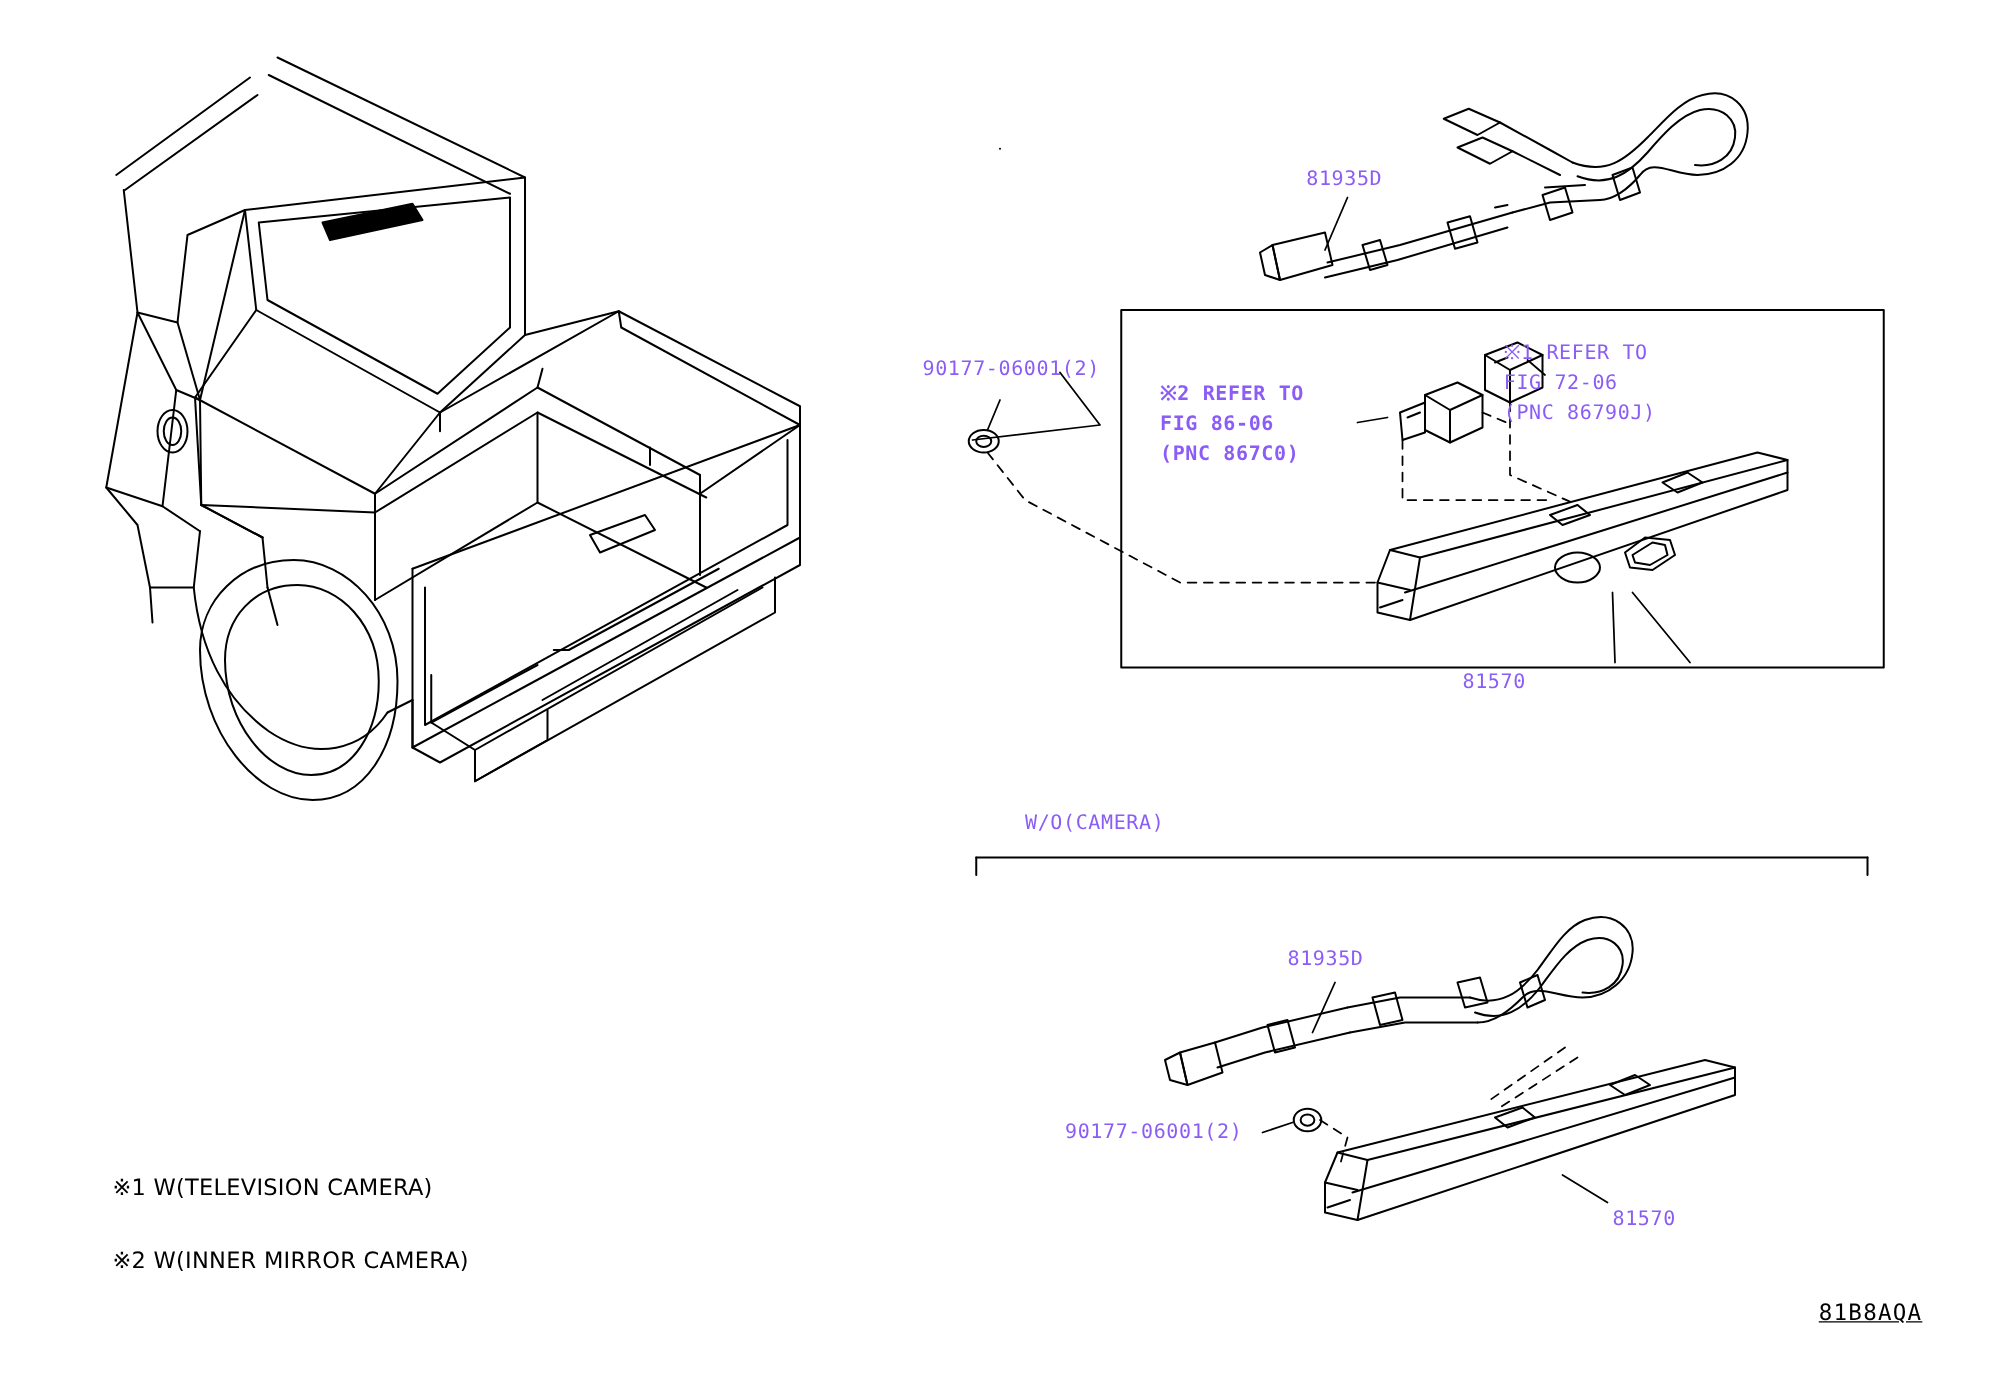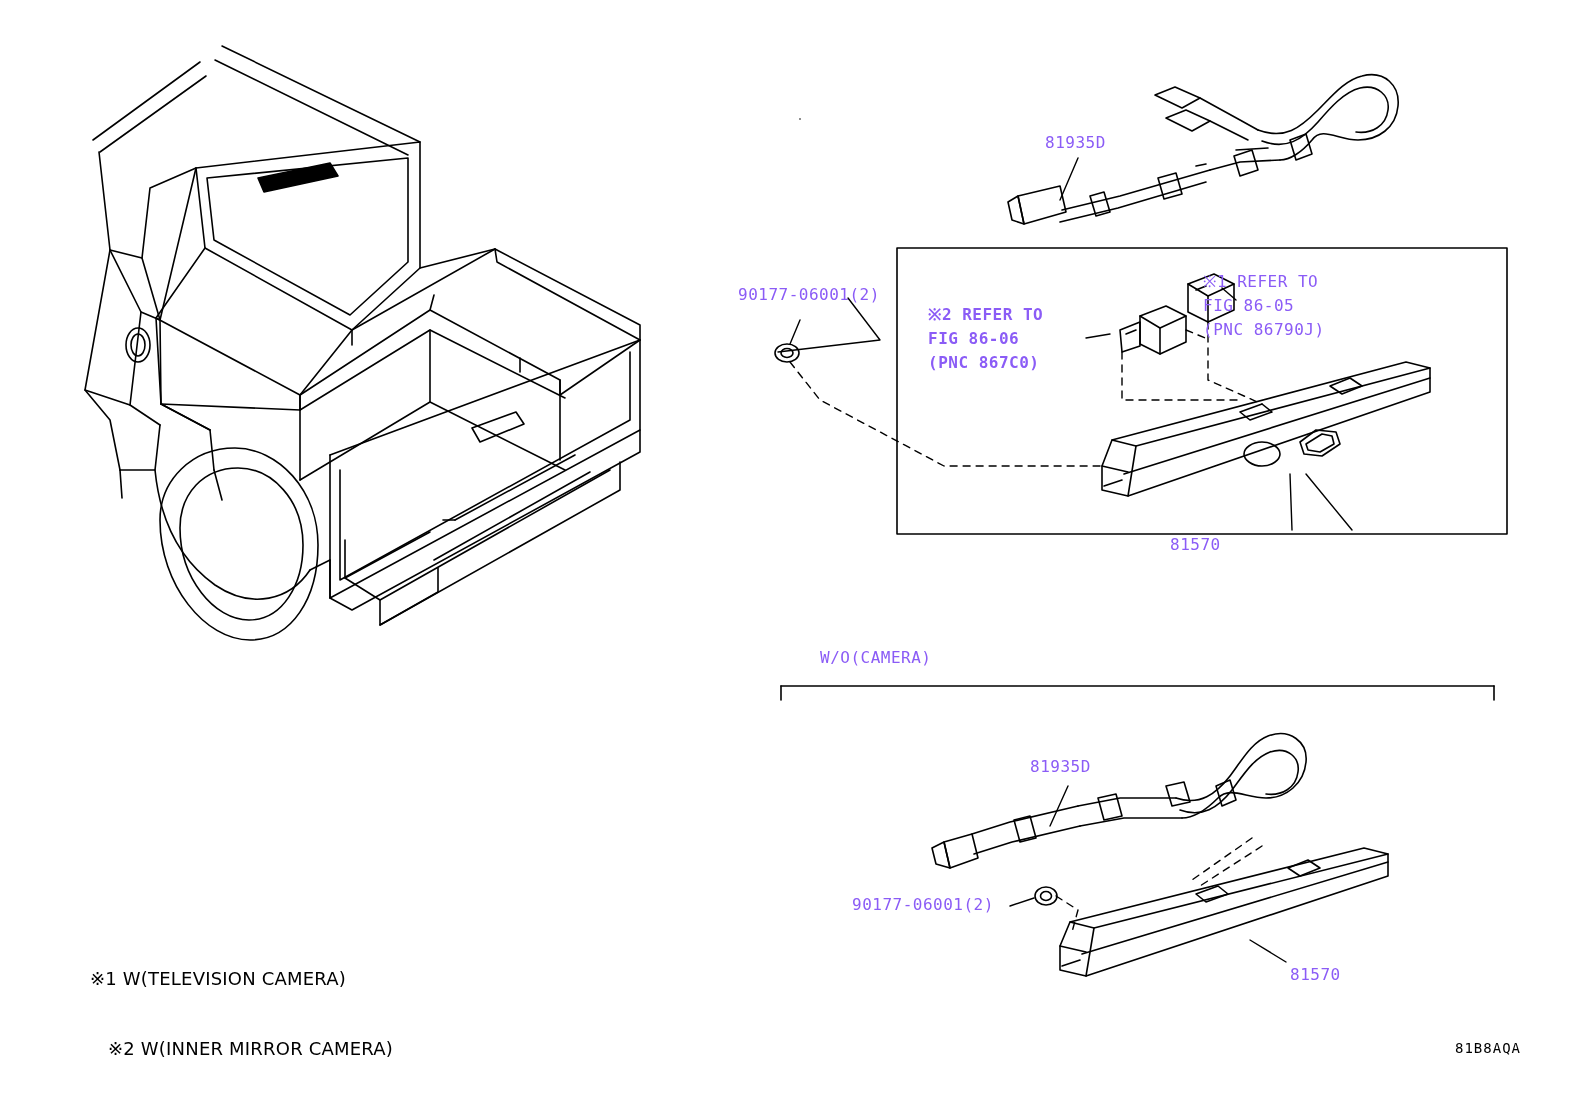--- a/index.html
+++ b/index.html
@@ -39,23 +39,24 @@
     position: absolute;
     font-family: "DejaVu Sans", sans-serif;
     font-size: 18px;
     letter-spacing: 0.2px;
     white-space: pre;
     color: #000;
   }
   .code {
     position: absolute;
     font-family: "DejaVu Sans Mono", monospace;
-    font-size: 14px;
+    font-size: 18px;
     letter-spacing: 1px;
     color: #000;
+    text-decoration: underline;
   }
   .multi {
     line-height: 24px;
   }
 </style>
 </head>
 <body>
 
 <div class="canvas">
 
@@ -264,31 +265,31 @@
 
   <div class="lbl" style="left:1045px; top:133px;">81935D</div>
 
   <div class="lbl" style="left:738px; top:285px;">90177-06001(2)</div>
 
   <div class="lbl multi" style="left:928px; top:303px;font-weight:bold;">※2 REFER TO
 FIG 86-06
 (PNC 867C0)</div>
 
   <div class="lbl multi" style="left:1203px; top:270px;">※1 REFER TO
-FIG 86-05
+FIG 72-06
 (PNC 86790J)</div>
 
   <div class="lbl" style="left:1170px; top:535px;">81570</div>
 
   <div class="lbl" style="left:820px; top:648px;">W/O(CAMERA)</div>
 
   <div class="lbl" style="left:1030px; top:757px;">81935D</div>
 
   <div class="lbl" style="left:852px; top:895px;">90177-06001(2)</div>
 
   <div class="lbl" style="left:1290px; top:965px;">81570</div>
 
-  <div class="note" style="left:90px; top:968px;">※1 W(TELEVISION CAMERA)</div>
-  <div class="note" style="left:108px; top:998px;margin-top:40px;">※2 W(INNER MIRROR CAMERA)</div>
+  <div class="note" style="left:90px; top:940px;">※1 W(TELEVISION CAMERA)</div>
+  <div class="note" style="left:90px; top:998px;">※2 W(INNER MIRROR CAMERA)</div>
 
   <div class="code" style="left:1455px; top:1040px;">81B8AQA</div>
 
 </div>
 
 </body></html>

